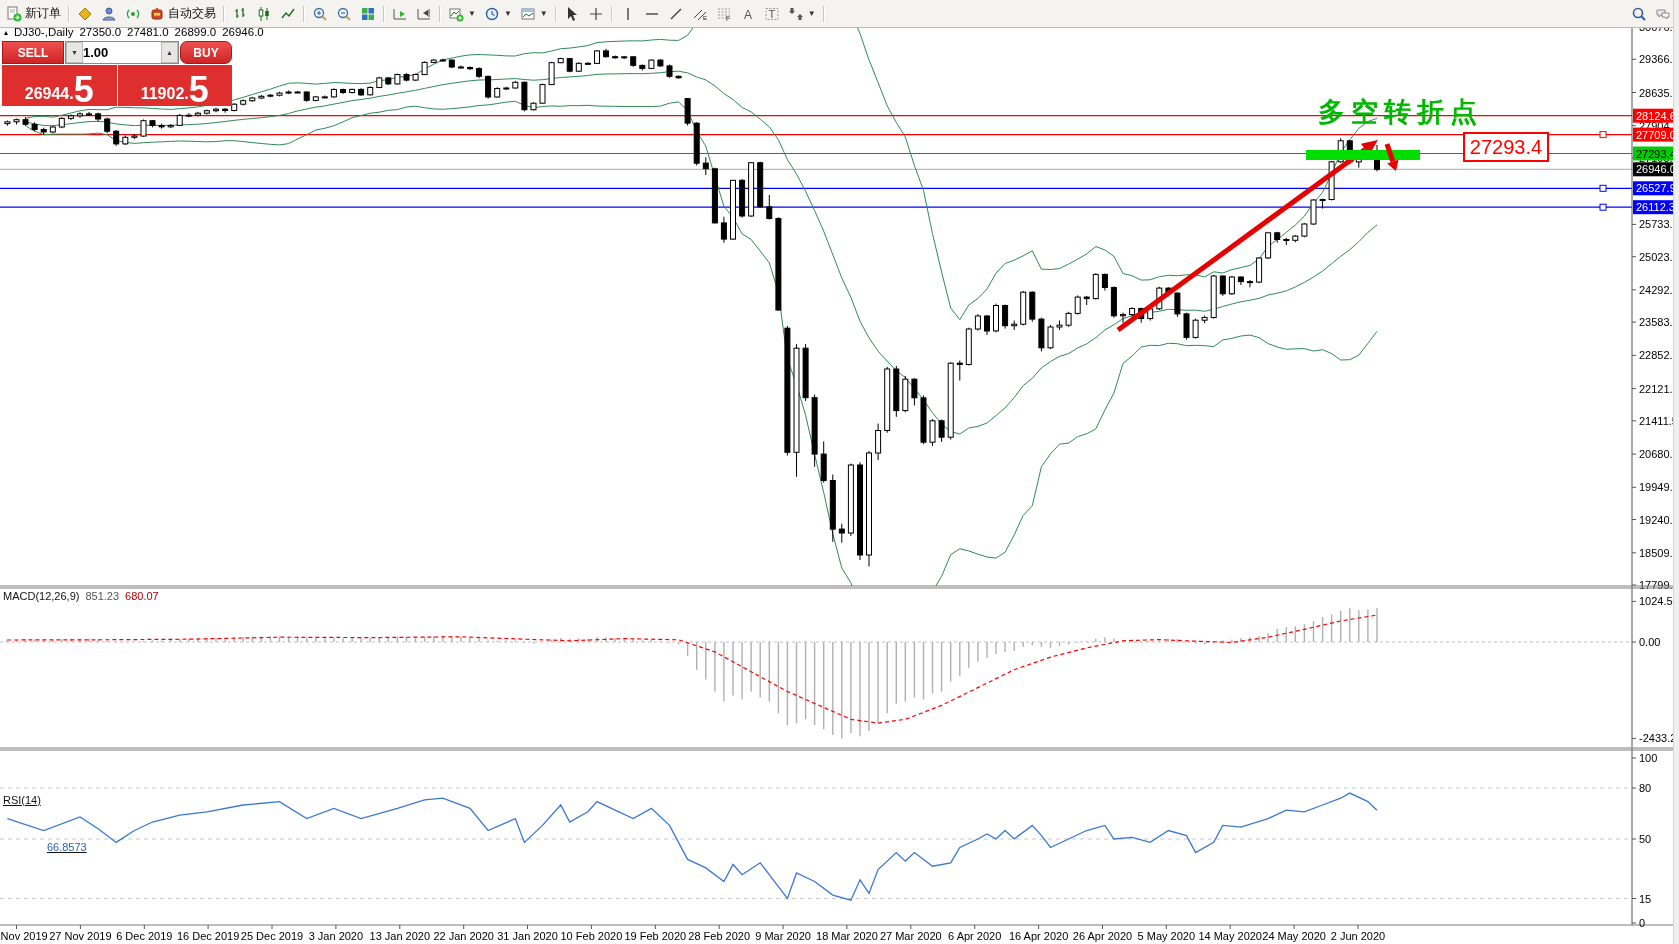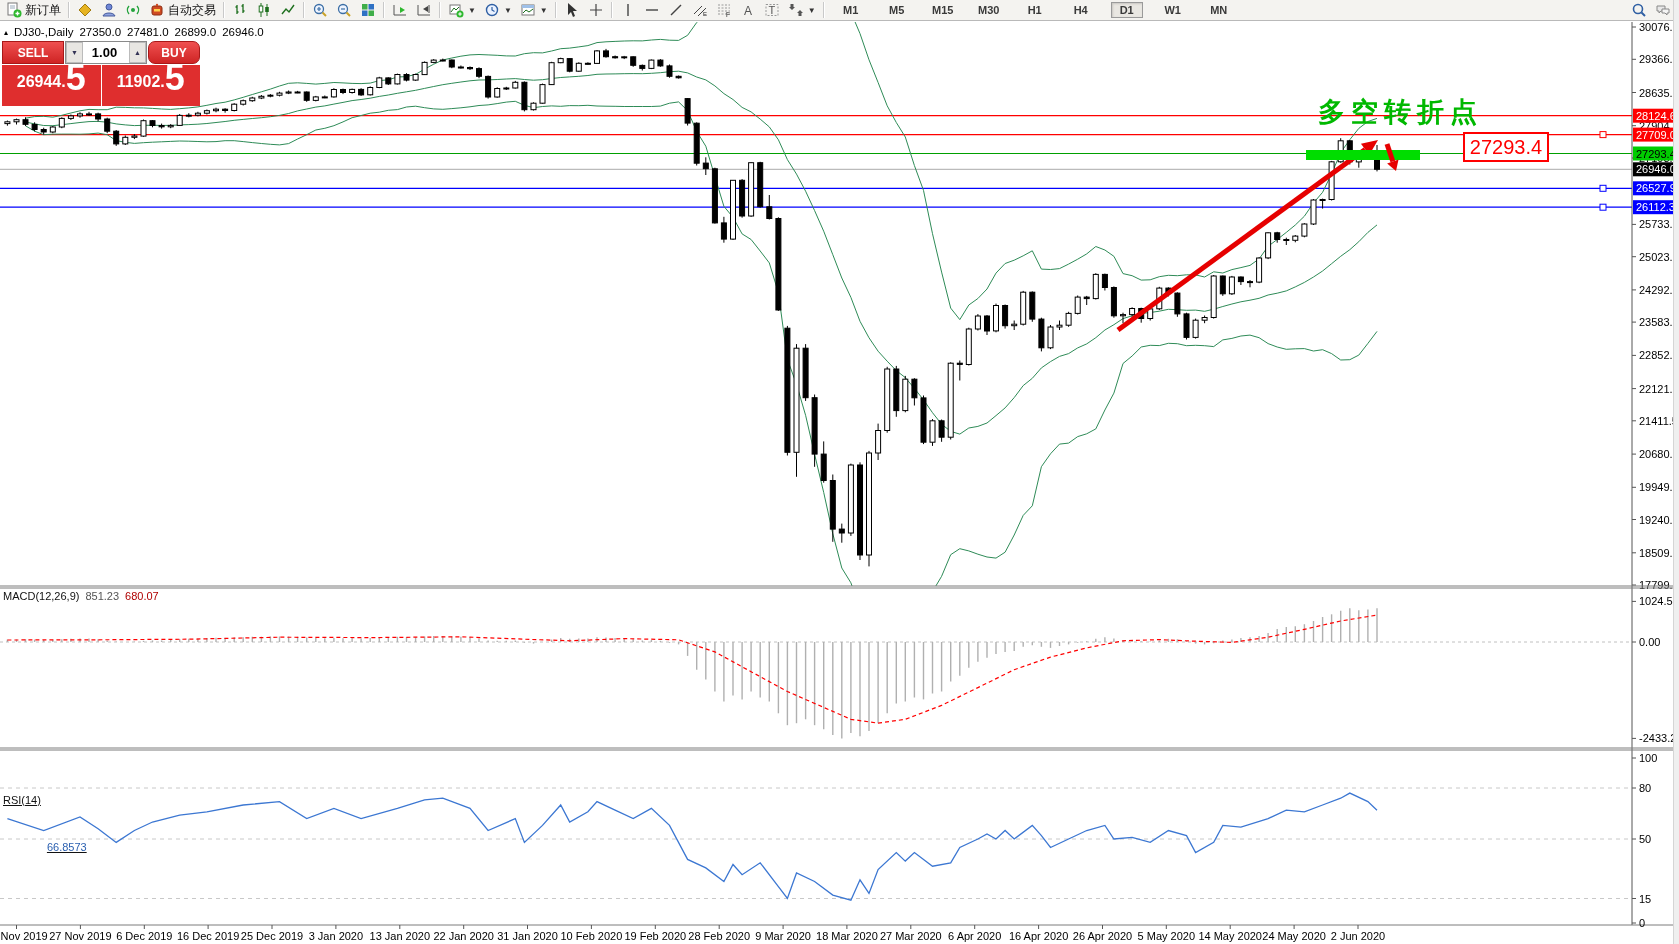--- a/index.html
+++ b/index.html
@@ -1,43 +1,43 @@
 <!DOCTYPE html>
 <html><head>
 <meta charset="utf-8">
 <style>
   html,body{margin:0;padding:0;background:#fff;font-family:"Liberation Sans",sans-serif;}
   #app{position:relative;width:1679px;height:944px;overflow:hidden;background:#fff;}
   
-  #toolbar{position:absolute;left:0;top:0;width:1679px;height:21px;background:#f4f3f0;
+  #toolbar{position:absolute;left:0;top:0;width:1679px;height:28px;background:#f4f3f0;
     border-bottom:1px solid #b9b9b9;display:flex;align-items:center;padding-left:2px;box-sizing:border-box;}
   .tbtn{height:18px;display:flex;align-items:center;gap:3px;padding:0 3px;border:1px solid transparent;border-radius:2px;}
   .tlabel{font-size:12px;color:#111;white-space:nowrap;}
   .tsep{width:1px;height:16px;background:#c9c9c9;border-right:1px solid #fff;margin:0 3px;}
   .caret{font-size:8px;color:#333;margin-left:1px;}
   .tficon{width:16px;height:16px;display:inline-block;}
   .tf{font-size:11px;font-weight:bold;color:#3a3a3a;padding:1px 0;width:30px;text-align:center;border:1px solid transparent;margin:0 7px;}
   .tf.active{background:#e9e7e2;border:1px solid #9a9a9a;box-shadow:inset 1px 1px 2px #c9c7c2;}
   #tb-right{margin-left:auto;display:flex;align-items:center;gap:8px;padding-right:8px;}
   
   #chart-header{position:absolute;left:4px;top:26px;font-size:11.5px;color:#000;display:flex;gap:6px;align-items:center;z-index:5;}
   #chart-header .tri{font-size:8px;color:#000;}
   
-  #order-panel{position:absolute;left:2px;top:41px;width:198px;z-index:6;font-family:"Liberation Sans",sans-serif;}
+  #order-panel{position:absolute;left:2px;top:41px;width:230px;z-index:6;font-family:"Liberation Sans",sans-serif;}
   #op-row1{display:flex;height:23px;gap:1px;}
   .opbtn{background:linear-gradient(#ef5050,#cf2424);color:#fff;font-weight:bold;font-size:12px;
     display:flex;align-items:center;justify-content:center;border:1px solid #a81818;box-sizing:border-box;}
   #sell-btn{width:62px;}
   #buy-btn{width:52px;border-radius:7px;}
   #vol-box{flex:1;display:flex;border:1px solid #8a8a8a;background:#fff;box-sizing:border-box;}
   #vol-box .spin{width:15px;background:#e8e6e2;border:1px solid #bbb;color:#335;font-size:7px;
     display:flex;align-items:center;justify-content:center;}
-  #vol-value{flex:1;text-align:center;font-size:13px;font-weight:bold;padding:3px 3px 0 0;color:#000;}
+  #vol-value{flex:1;text-align:left;font-size:13px;font-weight:bold;padding:3px 3px 0 0;color:#000;}
   #op-row2{display:flex;height:41px;gap:1px;margin-top:1px;}
-  .bigpx{background:#df2e2e;color:#fff;flex:1;display:flex;align-items:flex-end;justify-content:center;padding-bottom:12px;}
+  .bigpx{background:#df2e2e;color:#fff;flex:1;display:flex;align-items:flex-end;justify-content:center;padding-bottom:0;}
   .px-int{font-size:16px;font-weight:bold;line-height:1;margin-bottom:4px;}
   .px-dot{font-size:16px;font-weight:bold;line-height:1;margin-bottom:4px;}
   .px-big{font-size:36px;font-weight:bold;line-height:0.85;}
   
   .panel-label{position:absolute;left:3px;font-size:11px;color:#111;z-index:5;display:flex;gap:6px;}
   
   #chart-layer{position:absolute;left:0;top:0;width:1679px;height:944px;}
   #right-strip{position:absolute;right:0;top:0;width:5px;height:944px;background:#efefef;border-left:1px solid #d5d5d5;z-index:7;}
   svg text{font-family:"Liberation Sans",sans-serif;}
 </style>
@@ -837,31 +837,20 @@
         </svg>
   </div>
   <div class="tbtn">
     <svg class="tficon" viewBox="0 0 16 16">
           <polygon points="4,2 7,5 5.5,5 5.5,8 2.5,8 2.5,5 1,5" fill="#555" transform="rotate(180 4 5)"></polygon>
           <polygon points="12,8 15,11 13.5,11 13.5,14 10.5,14 10.5,11 9,11" fill="#555"></polygon>
         </svg>
     <span class="caret">▼</span>
   </div>
   <div class="tsep"></div>
-  <div id="tf-row" style="display: flex;">
-        <div class="tf">M1</div>
-        <div class="tf">M5</div>
-        <div class="tf">M15</div>
-        <div class="tf">M30</div>
-        <div class="tf">H1</div>
-        <div class="tf">H4</div>
-        <div class="tf active">D1</div>
-        <div class="tf">W1</div>
-        <div class="tf">MN</div>
-      </div>
   <div id="tb-right">
     <svg class="tficon" viewBox="0 0 16 16">
           <circle cx="7" cy="7" r="4.5" fill="none" stroke="#2f5fa3" stroke-width="1.6"></circle>
           <line x1="10.5" y1="10.5" x2="14" y2="14" stroke="#2f5fa3" stroke-width="2"></line>
         </svg>
     <svg class="tficon" viewBox="0 0 16 16">
           <path d="M2 4h8v5H6l-2 2V9H2z" fill="#e8e8e8" stroke="#888"></path>
           <path d="M7 7h7v4h-2v2l-2-2H7z" fill="#f5f5f5" stroke="#888"></path>
         </svg>
   </div>

